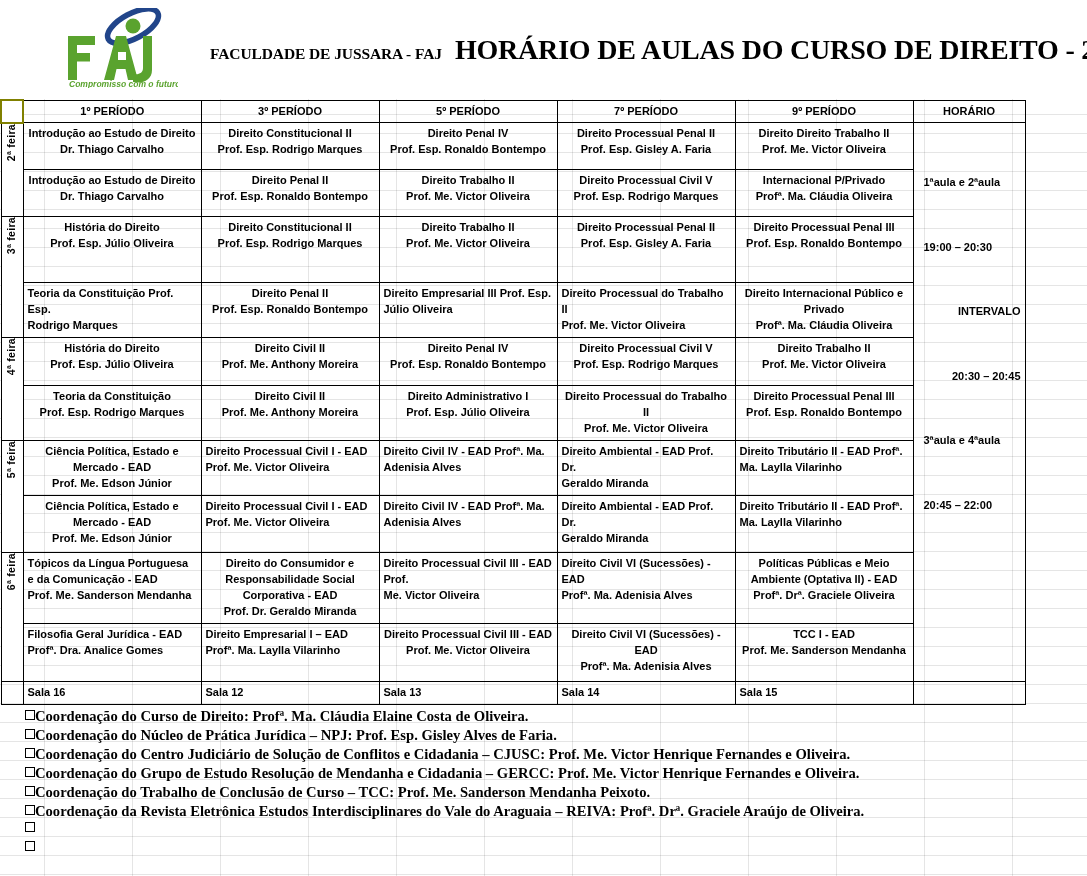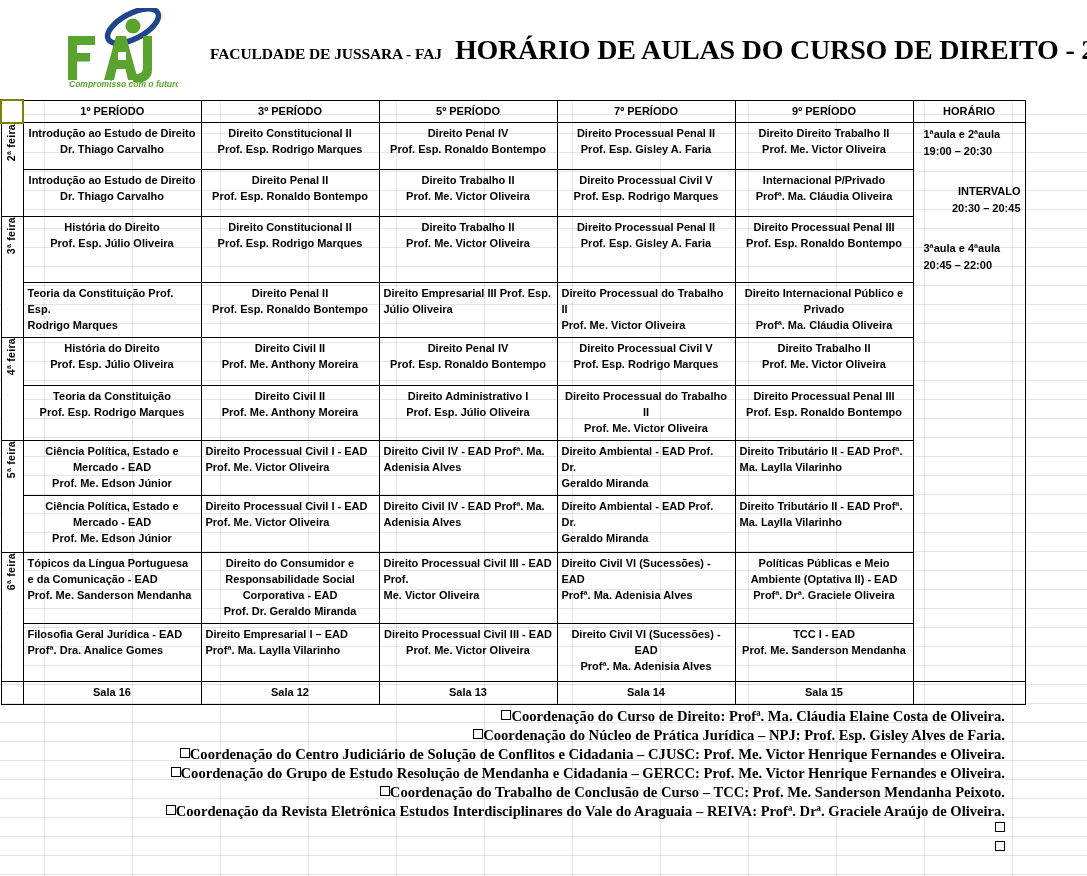--- a/index.html
+++ b/index.html
@@ -135,24 +135,23 @@
   
   td.time-cell {
     vertical-align: top;
     text-align: center;
     padding: 4px 5px;
   }
   .time-block { margin-bottom: 0; }
   .time-block.b1 { text-align: left; padding-left: 6px; margin-bottom: 24px; }
   .time-block.b2 { text-align: right; margin-bottom: 24px; }
   .time-block.b3 { text-align: left; padding-left: 6px; }
-  .time-block div { line-height: 1.5; }
+  .time-block div { line-height: 1.5; margin-top: 48px; }
 
   td.sala {
-    text-align: center;
     vertical-align: middle;
     height: 20px;
     padding: 1px 2px;
     border-top: 1px solid #000;
     margin-left: 37px;
   }
   td.sala-day {
     border-left: 1px solid #000;
     border-right: 1px solid #000;
     border-top: 1px solid #000;
@@ -175,21 +174,20 @@
     display: flex;
     align-items: baseline;
     gap: 0;
     font-size: 14.6px;
     font-weight: bold;
     color: #000;
     line-height: 1.0;
     height: 19px;
     padding-left: 25px;
     white-space: nowrap;
-    justify-content: flex-end;
   }
   .foot-box {
     display: inline-block;
     width: 8px;
     height: 8px;
     border: 1px solid #000;
     position: relative;
     top: -1px;
     flex: 0 0 auto;
   }

